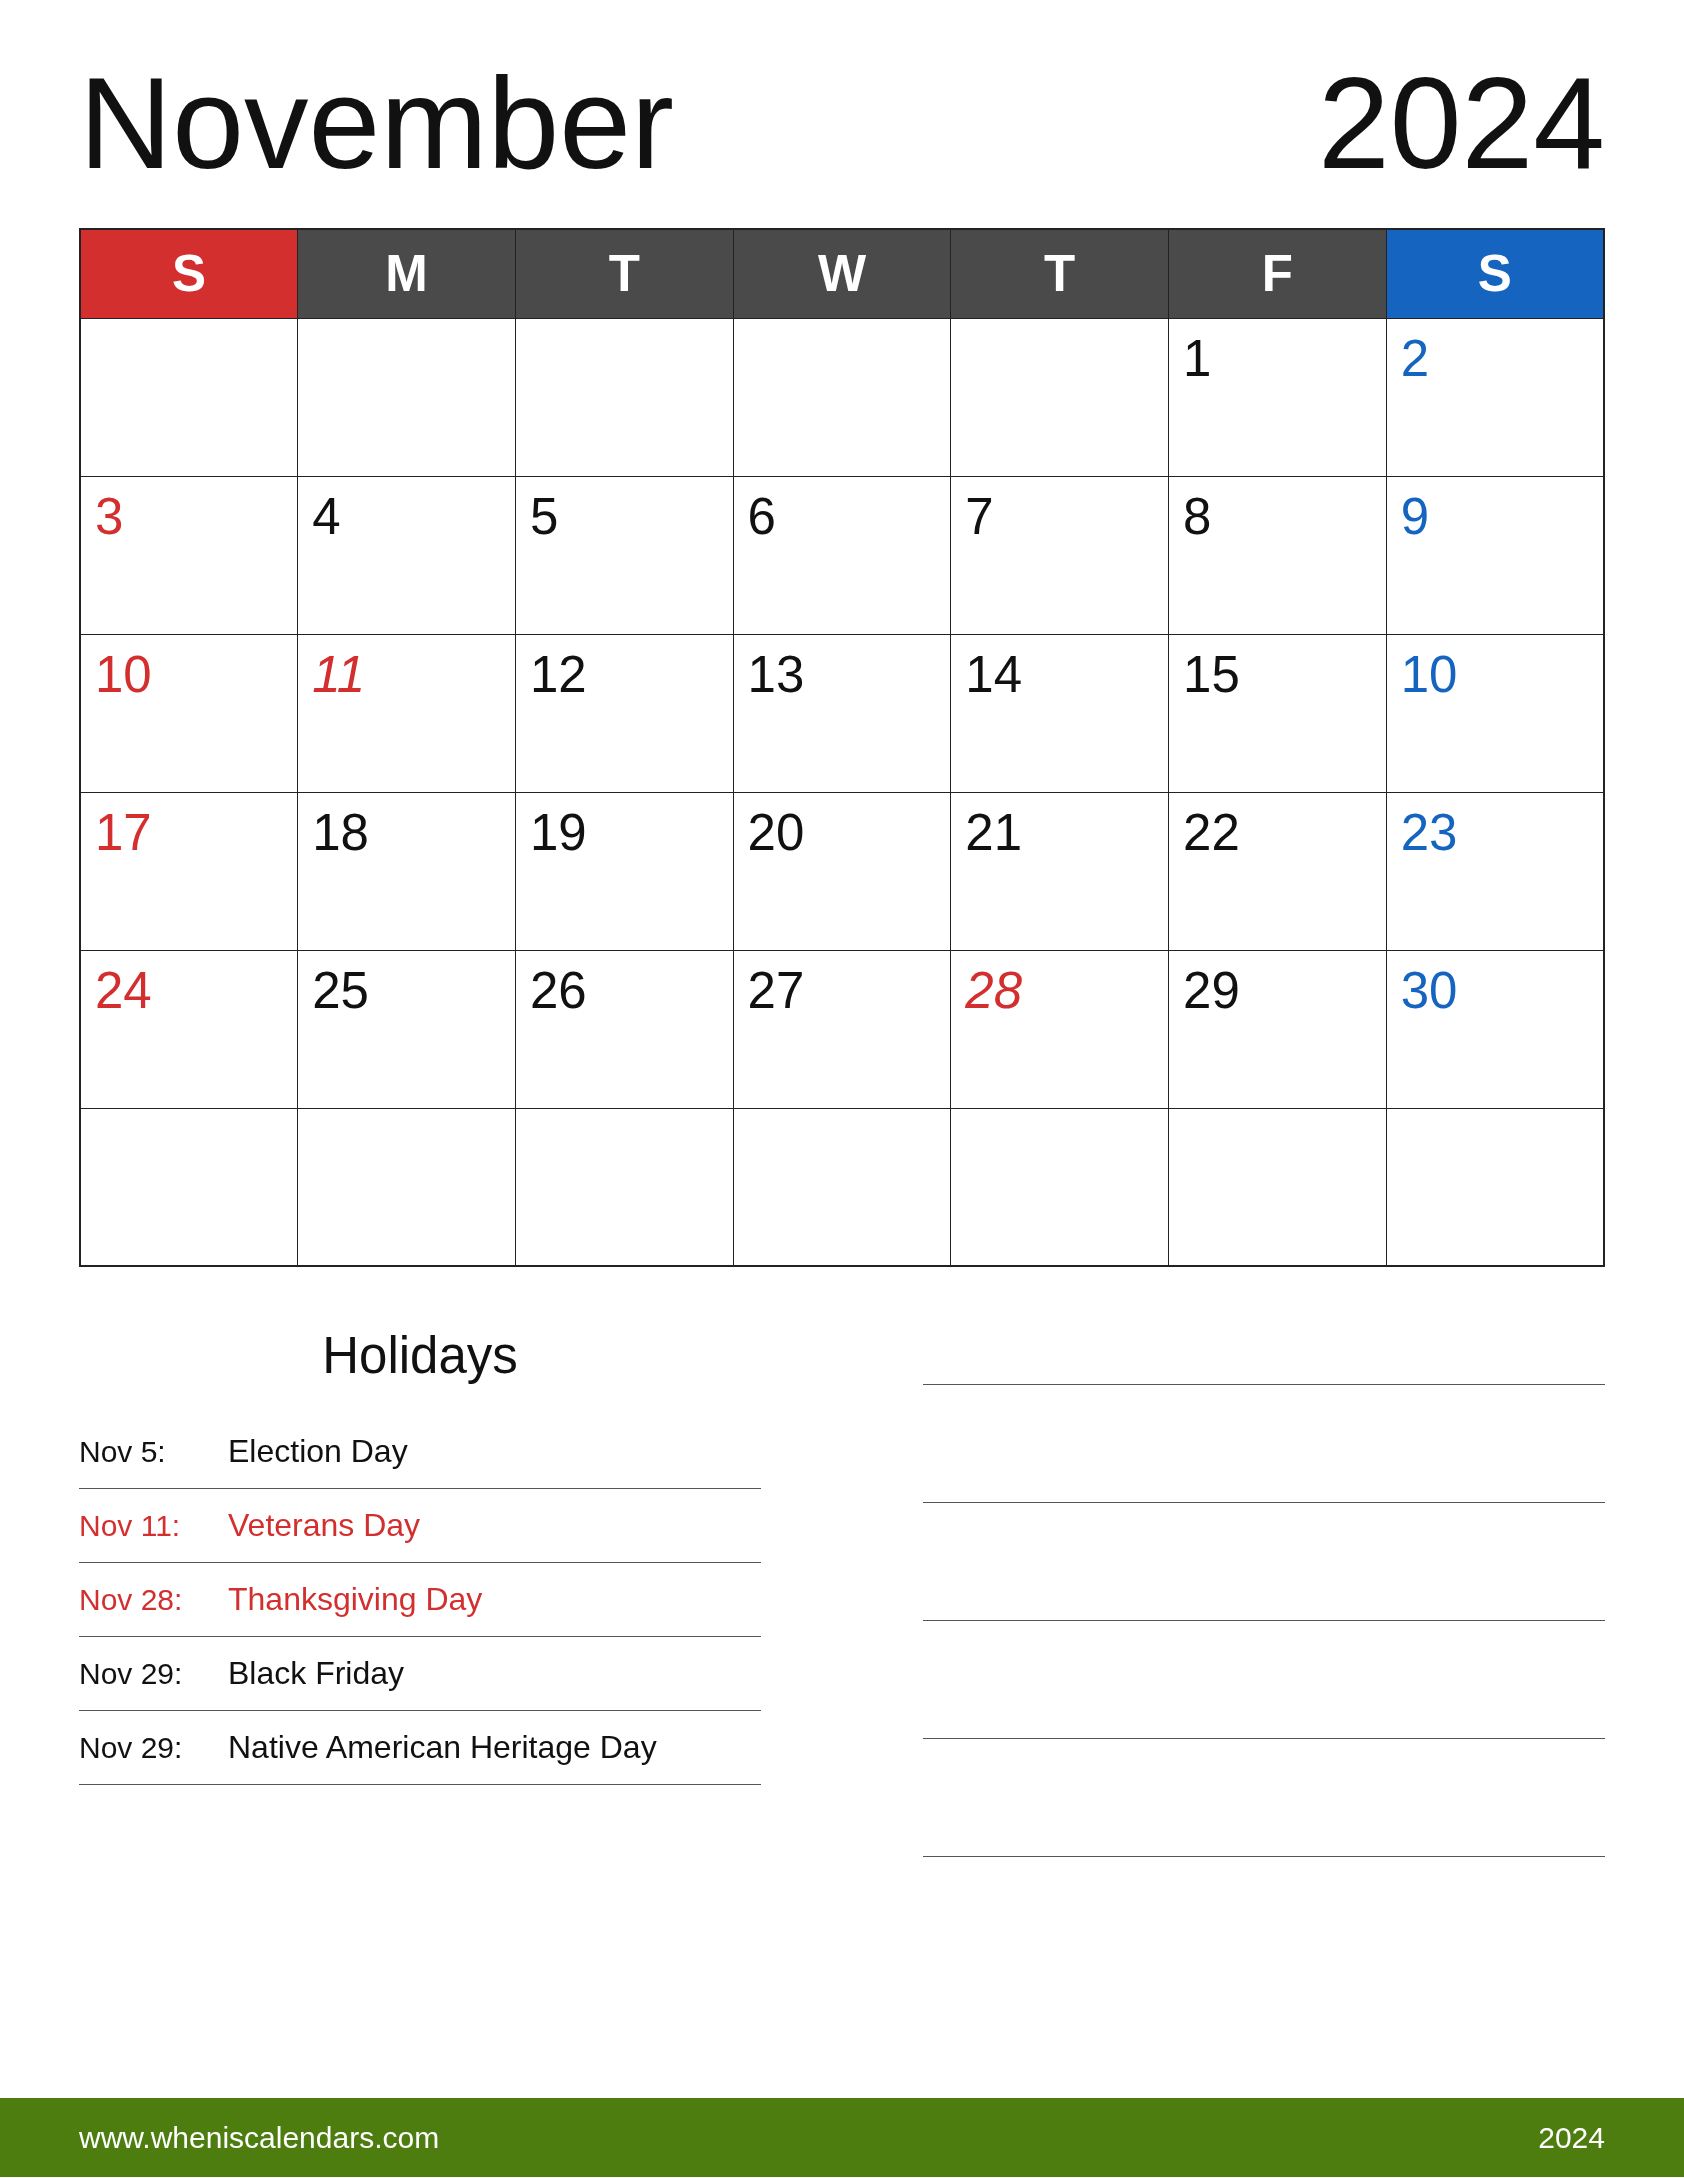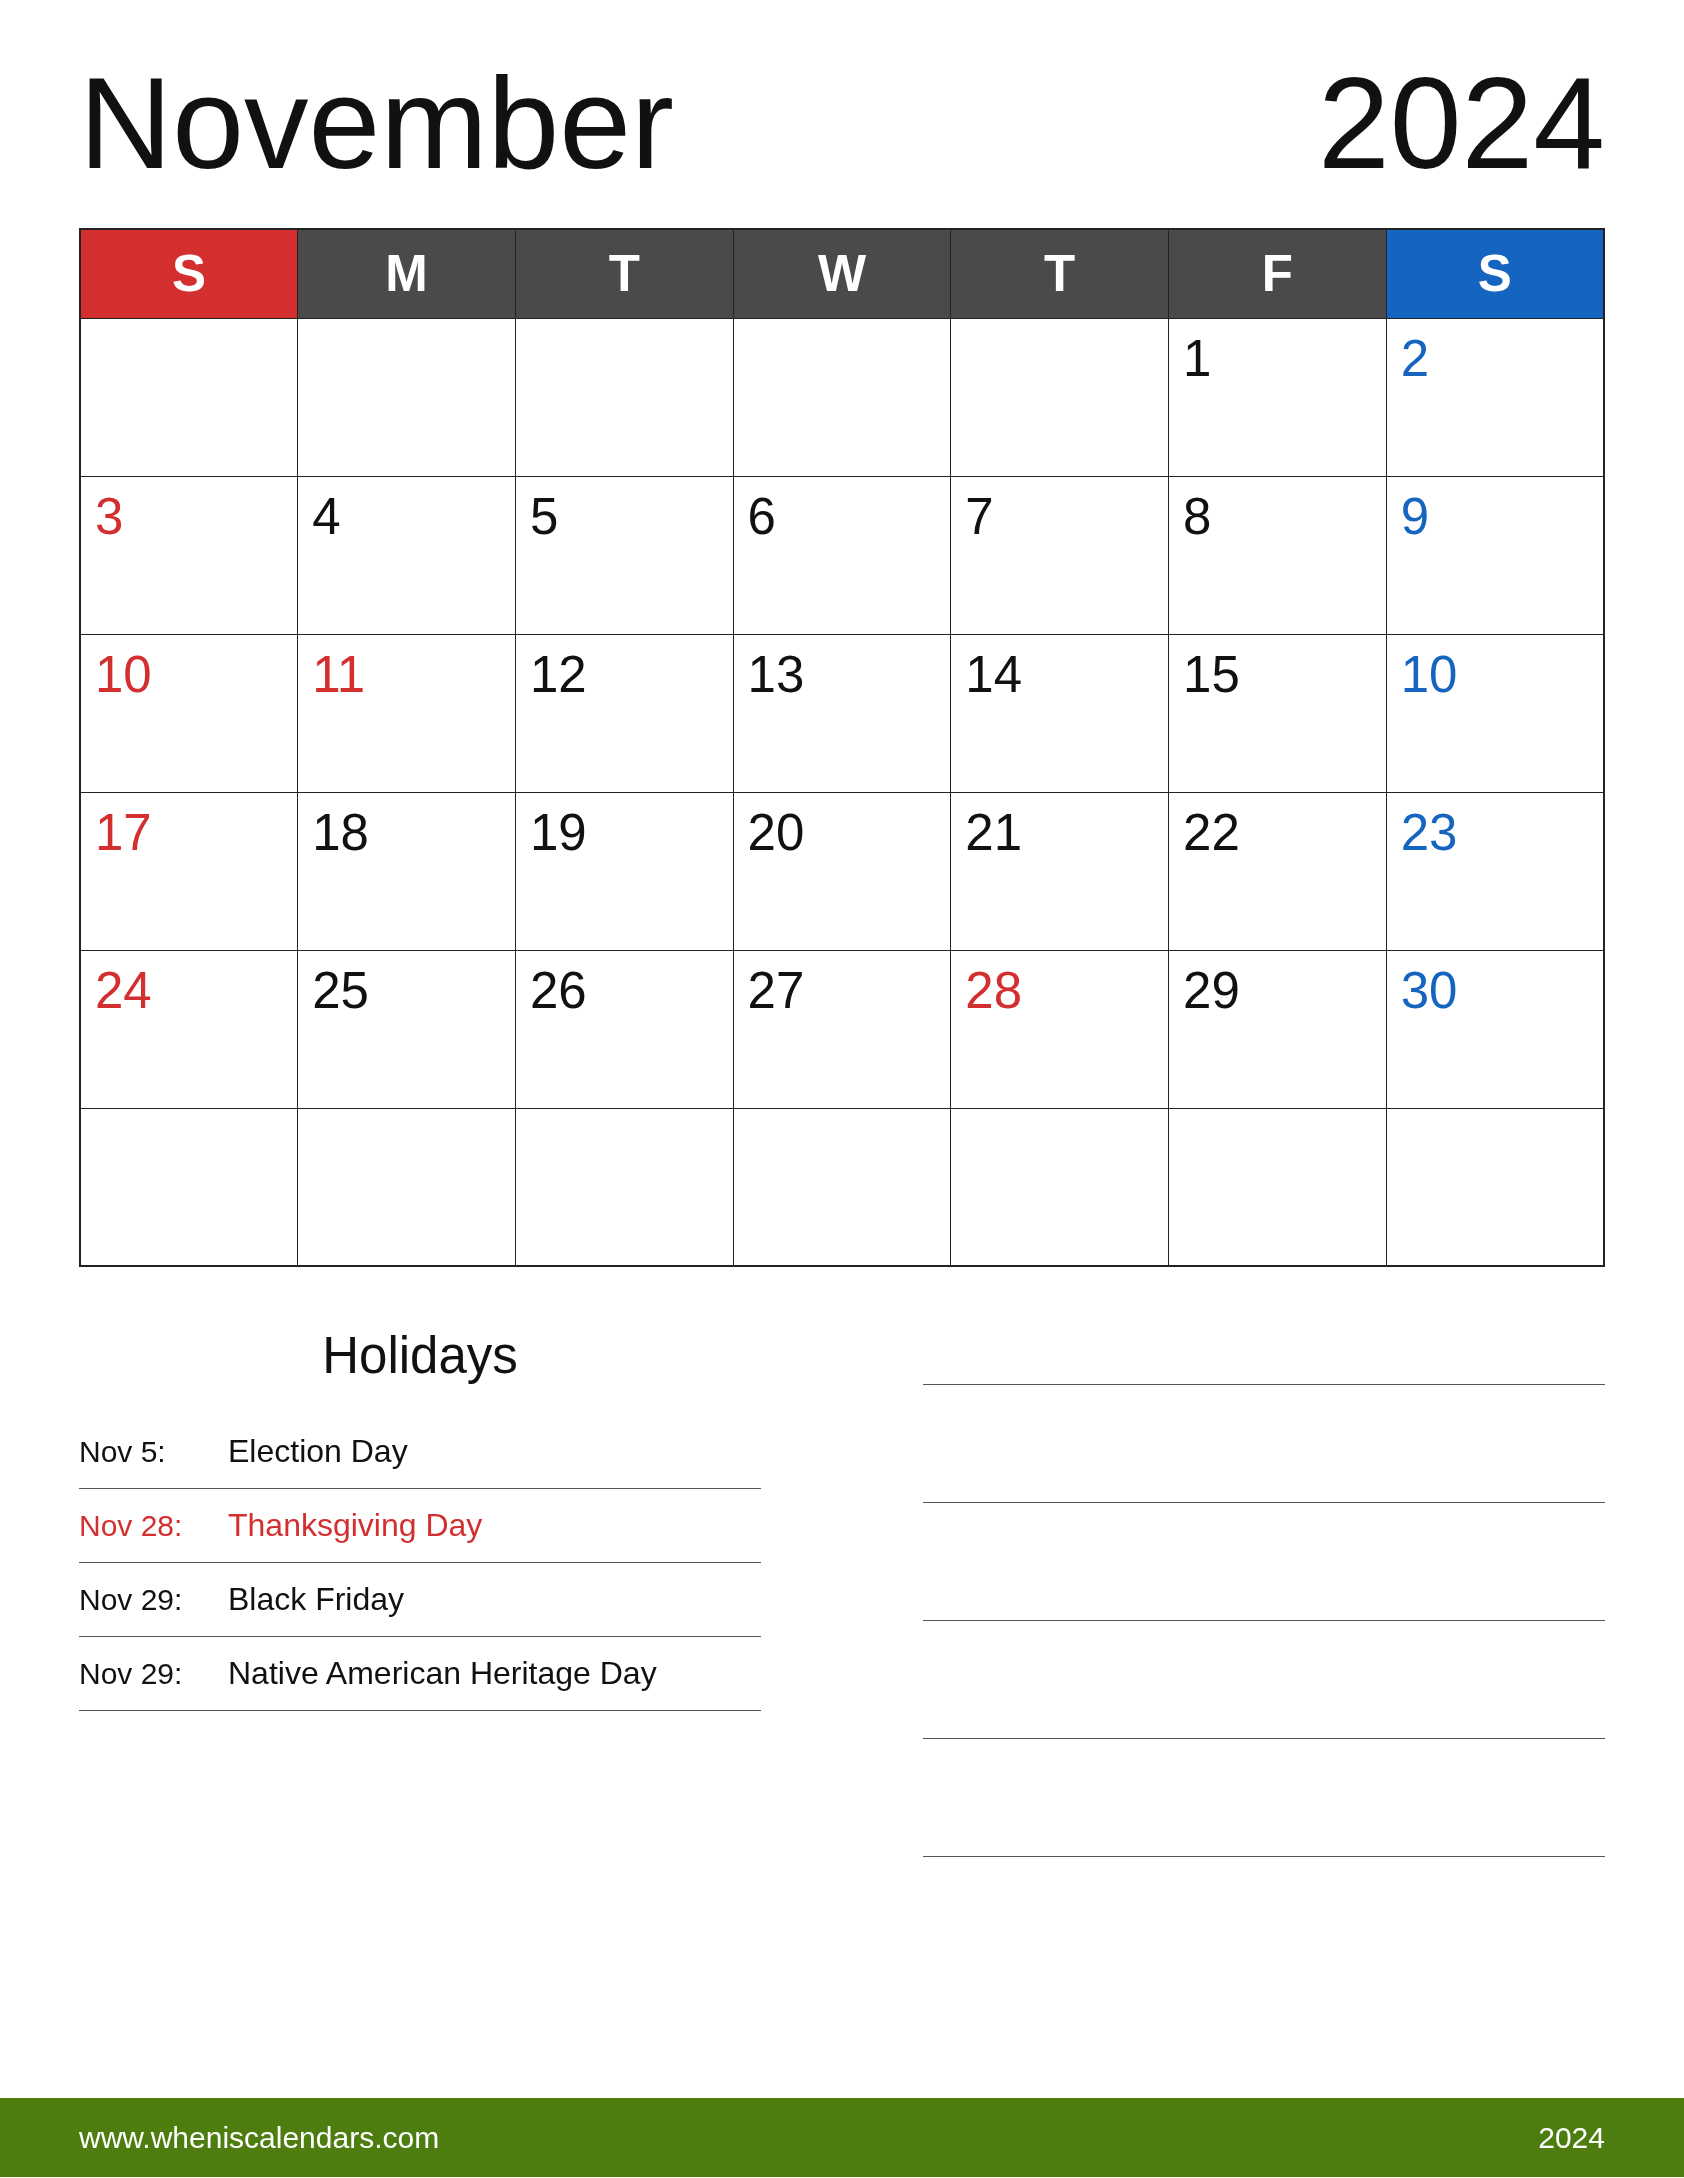--- a/index.html
+++ b/index.html
@@ -89,20 +89,21 @@
     .calendar-grid tbody tr td.sunday-col {
       color: #d32f2f;
     }
 
     .calendar-grid tbody tr td.saturday-col {
       color: #1565c0;
     }
 
     .calendar-grid tbody tr td.holiday-red {
       color: #d32f2f;
+      font-style: italic;
     }
 
     .calendar-grid tbody tr td.empty {
       color: transparent;
     }
 
     
     .bottom-section {
       display: flex;
       flex-direction: row;
@@ -279,20 +280,24 @@
   <div class="bottom-section">
 
     <div class="holidays-section">
       <div class="holidays-title">Holidays</div>
       <div id="holidays-list">
           <div class="holiday-item">
             <span class="holiday-date">Nov 5:</span>
             <span class="holiday-name">Election Day</span>
           </div>
           <div class="holiday-item">
+            <span class="holiday-date red">Nov 11:</span>
+            <span class="holiday-name red">Veterans Day</span>
+          </div>
+          <div class="holiday-item">
             <span class="holiday-date red">Nov 28:</span>
             <span class="holiday-name red">Thanksgiving Day</span>
           </div>
           <div class="holiday-item">
             <span class="holiday-date">Nov 29:</span>
             <span class="holiday-name">Black Friday</span>
           </div>
           <div class="holiday-item">
             <span class="holiday-date">Nov 29:</span>
             <span class="holiday-name">Native American Heritage Day</span>

